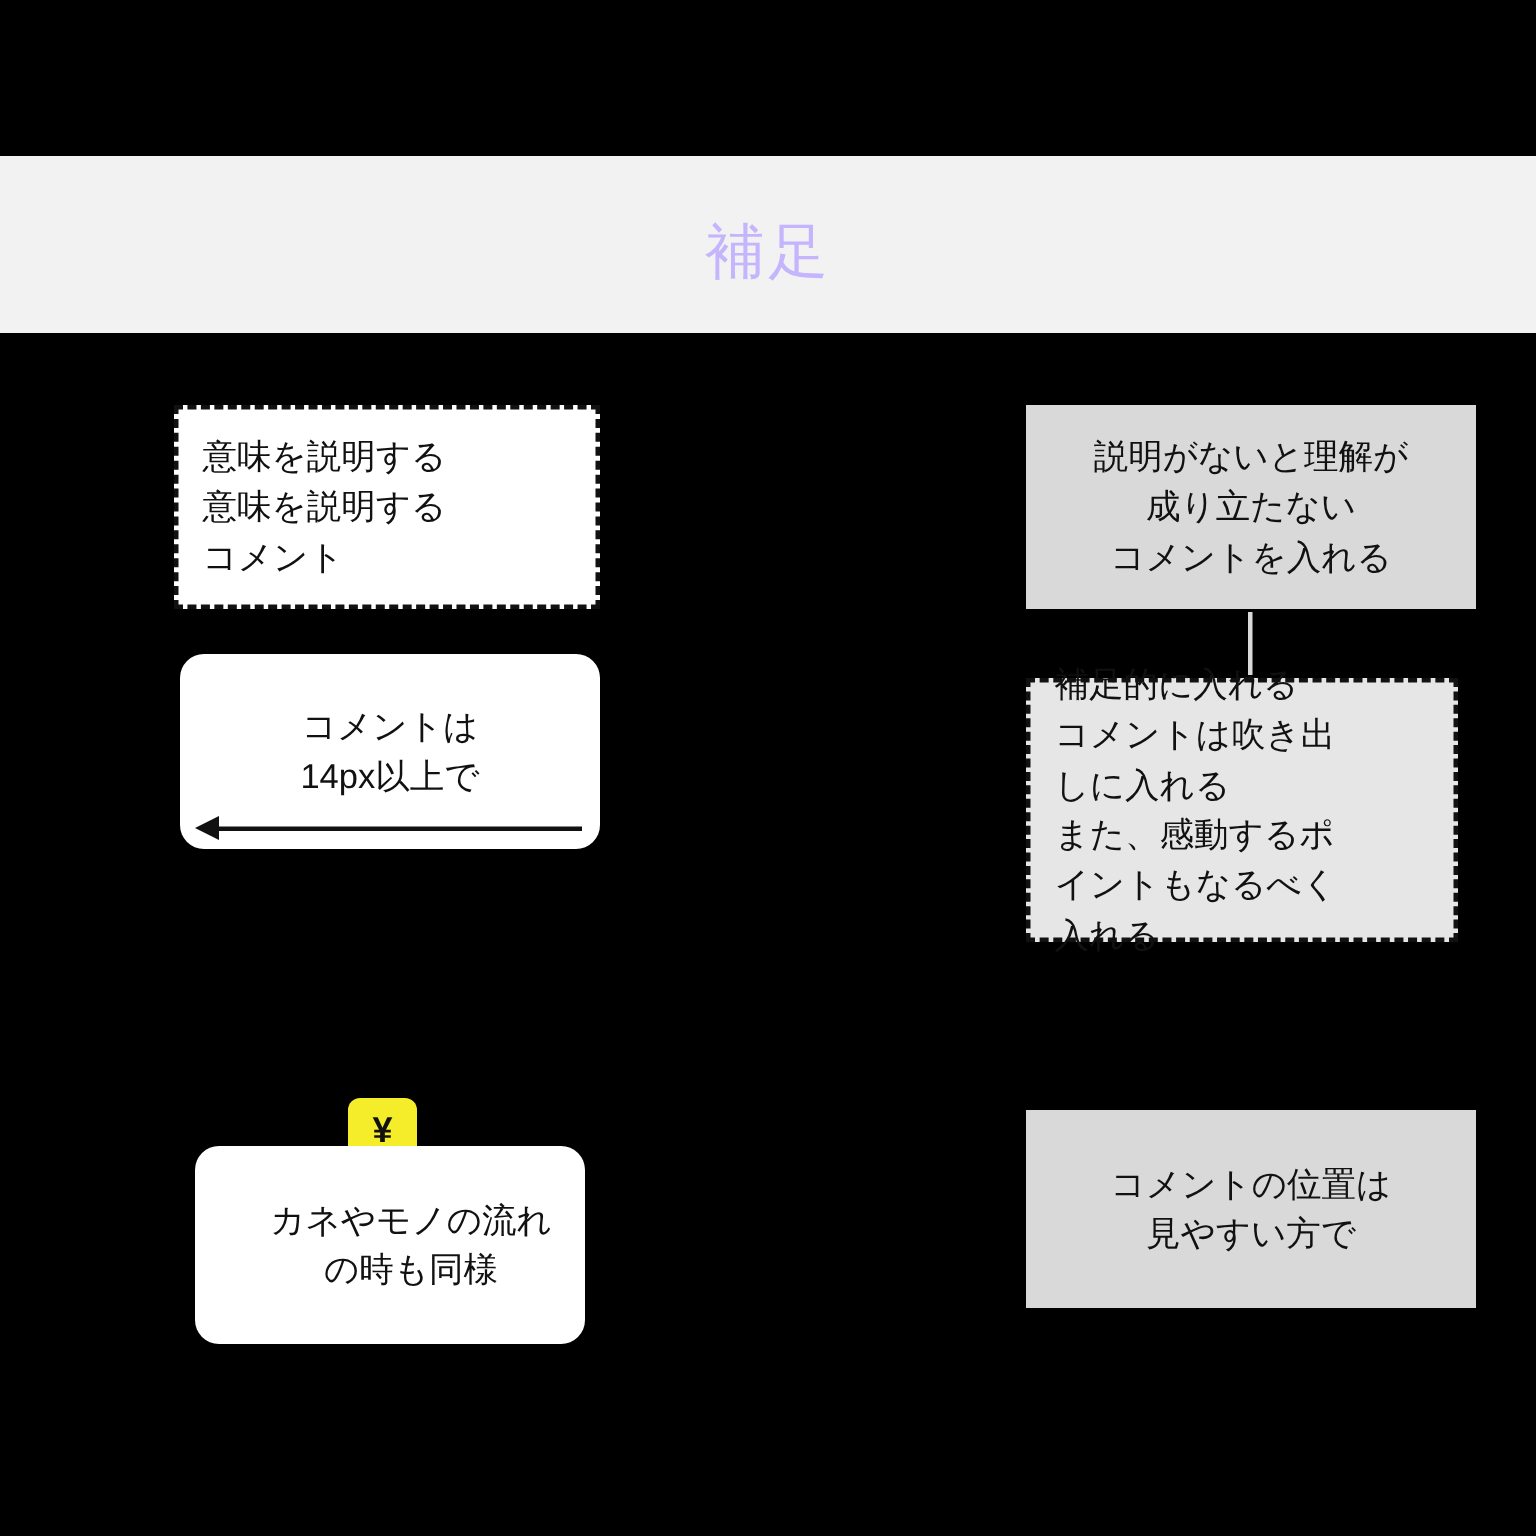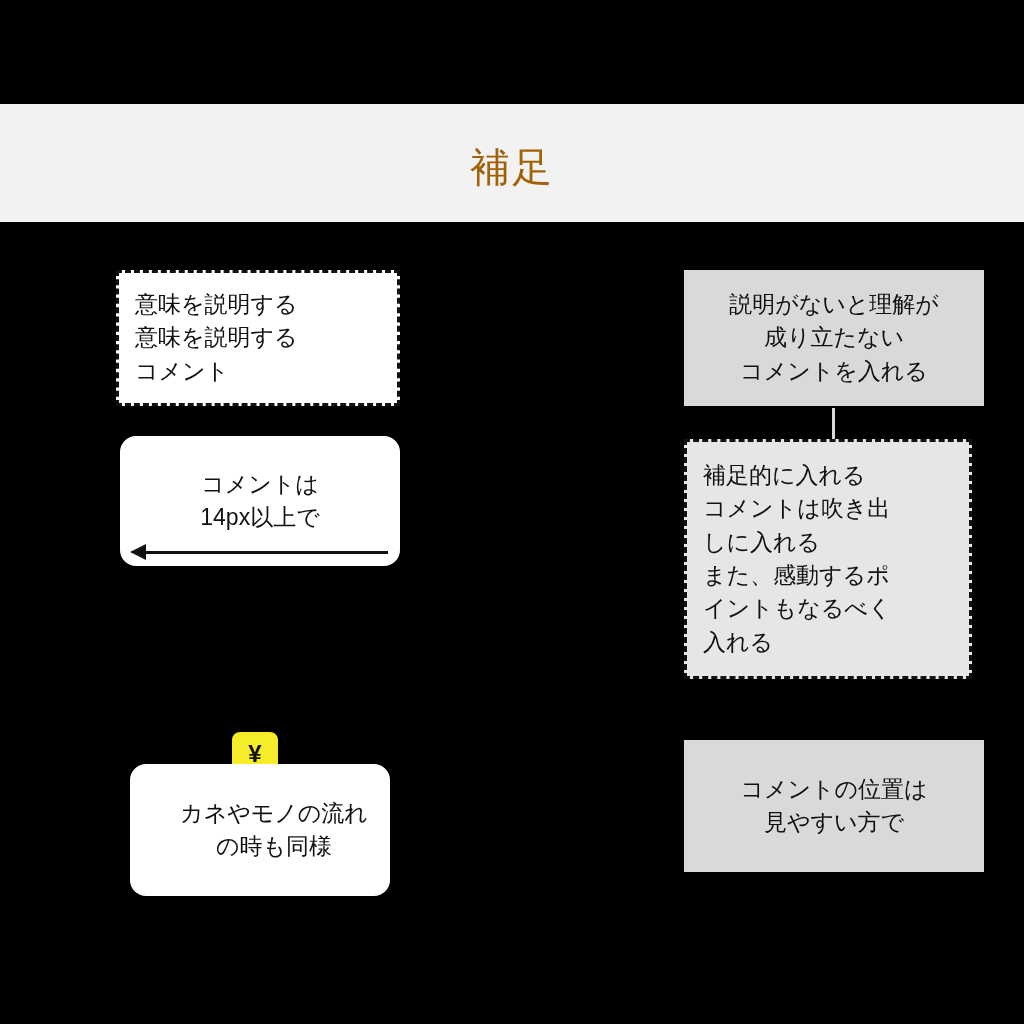--- a/index.html
+++ b/index.html
@@ -27,21 +27,21 @@
     height: 118px;
     background: #f2f2f2;
   }
   .header-title {
     position: absolute;
     left: 0;
     top: 140px;
     width: 1024px;
     text-align: center;
     font-size: 40px;
-    color: #a16207;
+    color: #c4b5fd;
     letter-spacing: 2px;
   }
 
   .box {
     position: absolute;
     box-sizing: border-box;
     display: flex;
     flex-direction: column;
     justify-content: center;
     font-size: 23px;
@@ -78,21 +78,21 @@
     border: 3px dashed #111111;
     padding: 14px 16px;
     text-align: left;
   }
 
   .b1 { left: 116px; top: 270px; width: 284px; height: 136px; }
   .b2 { left: 120px; top: 436px; width: 280px; height: 130px; }
   .b3 { left: 130px; top: 764px; width: 260px; height: 132px; padding-left: 44px; }
 
   .c1 { left: 684px; top: 270px; width: 300px; height: 136px; }
-  .c2 { left: 684px; top: 439px; width: 288px; height: 240px; }
+  .c2 { left: 684px; top: 452px; width: 288px; height: 176px; }
   .c3 { left: 684px; top: 740px; width: 300px; height: 132px; }
 
   .arrow-wrap {
     position: absolute;
     left: 130px;
     top: 540px;
     width: 260px;
     height: 24px;
   }
   .arrow-line {

